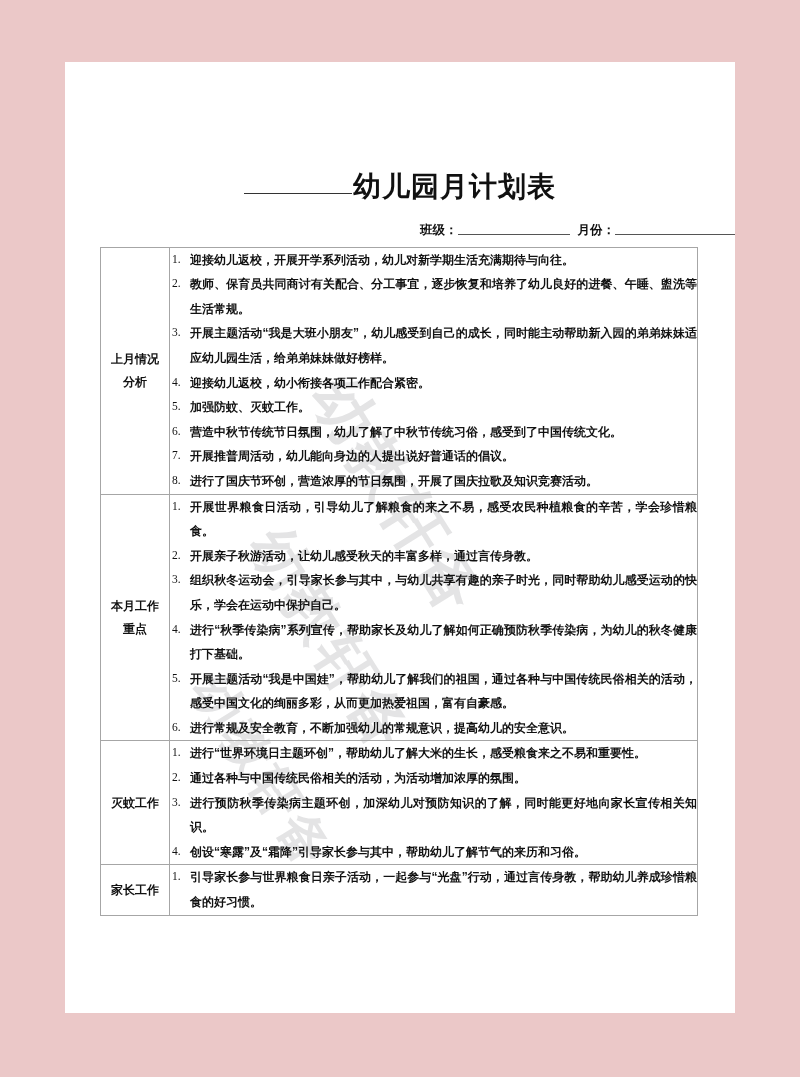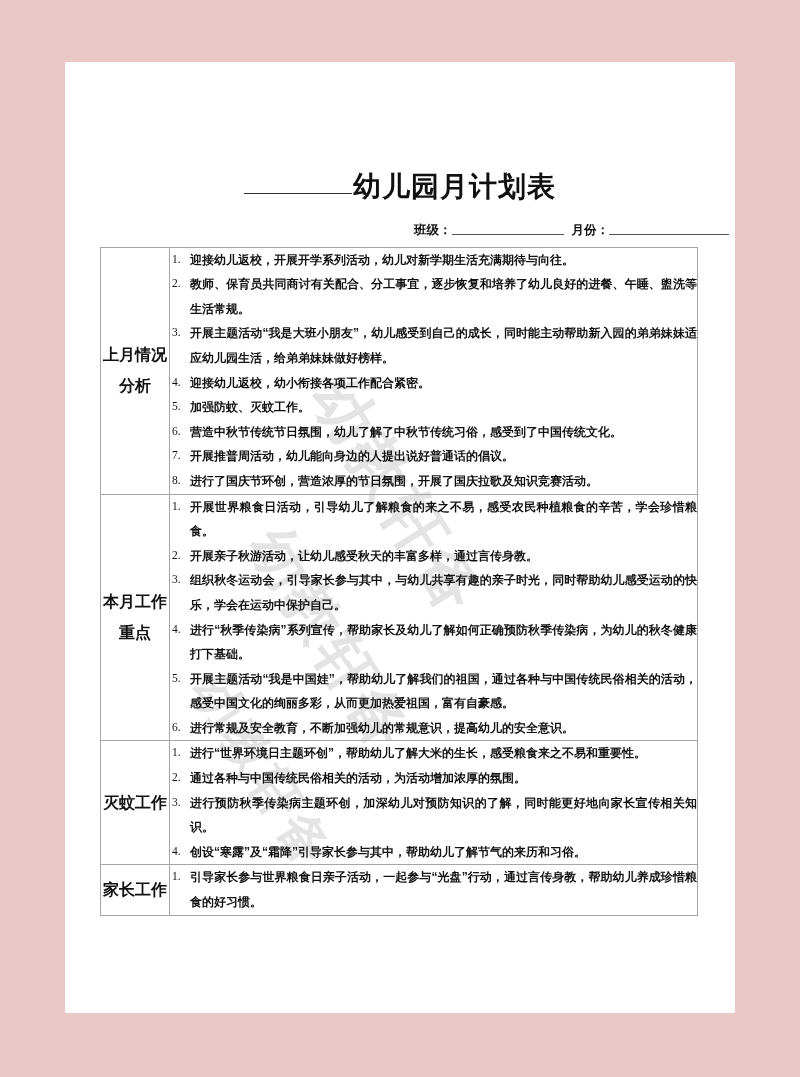--- a/index.html
+++ b/index.html
@@ -71,21 +71,21 @@
     border-bottom: 1.5px solid #333;
     vertical-align: 2px;
     margin-right: 1px;
     height: 20px;
   }
   .title-text { display: inline-block; }
 
   
   .meta-row {
     margin-top: 18px;
-    padding-right: 6px;
+    padding-right: 0;
     text-align: right;
     font-size: 12.5px;
     font-weight: bold;
     color: #101010;
     white-space: nowrap;
   }
   .meta-label { display: inline-block; }
   .meta-blank {
     display: inline-block;
     border-bottom: 1px solid #555;
@@ -104,21 +104,21 @@
     table-layout: fixed;
   }
   table.plan td {
     border: 1px solid #a6a6a6;
     vertical-align: middle;
     padding: 0;
   }
   td.cat {
     width: 68px;
     text-align: center;
-    font-size: 16px;
+    font-size: 12px;
     font-weight: bold;
     color: #111;
     line-height: 1.9;
     padding: 4px 2px;
   }
   td.body {
     padding: 6px 8px 6px 10px;
   }
   ol.items {
     margin: 0;

